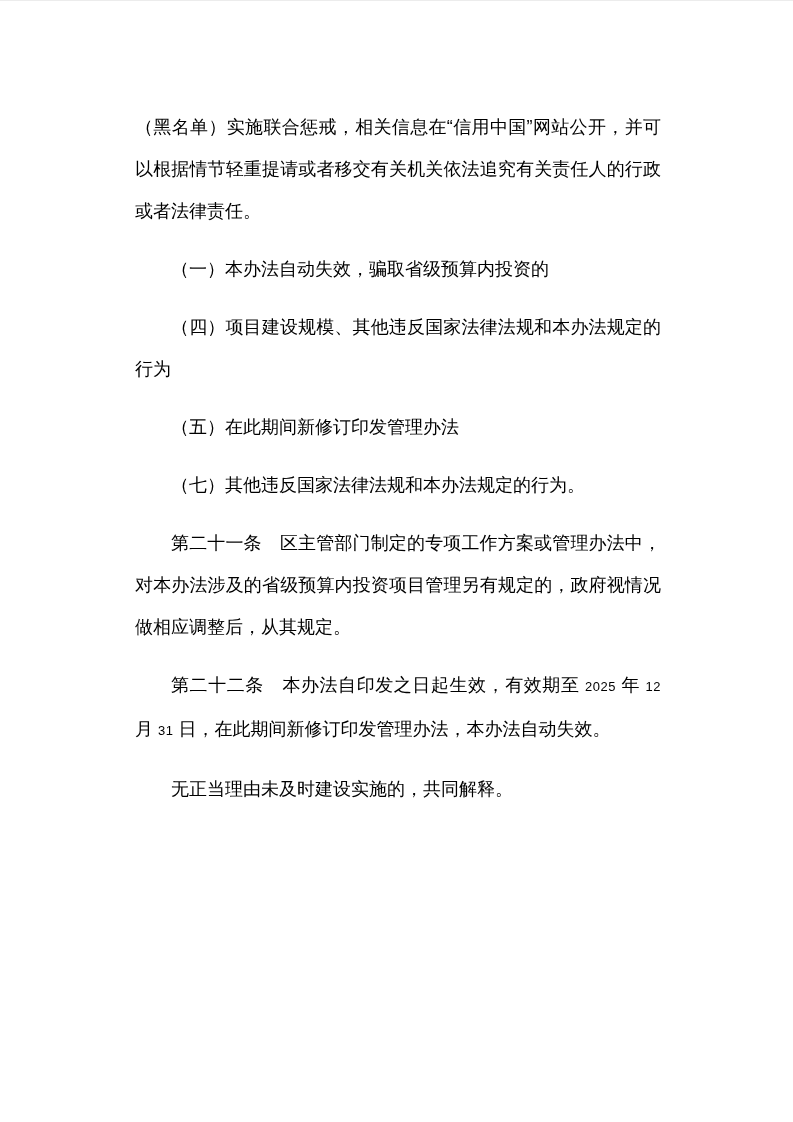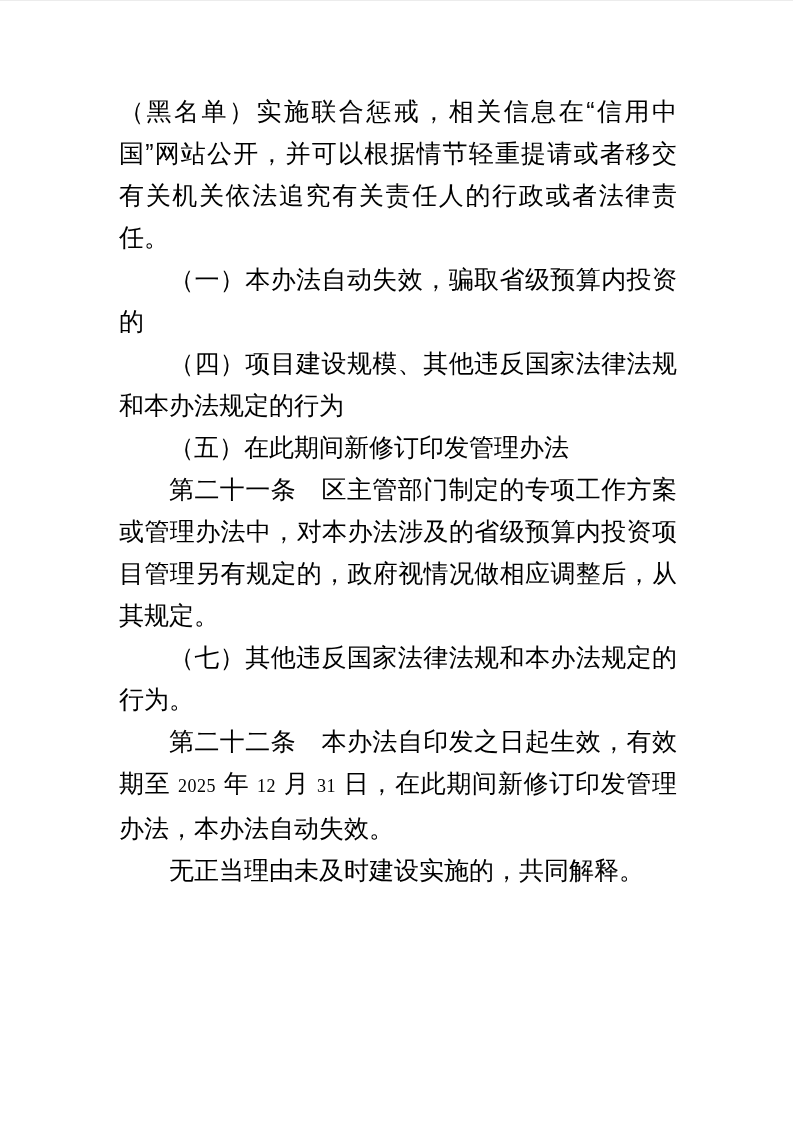--- a/index.html
+++ b/index.html
@@ -24,45 +24,44 @@
     border-top: 1px solid #ececec;
     box-sizing: border-box;
   }
   .text-block {
     position: absolute;
     left: 119px;
     top: 89px;
     width: 558px;
   }
   p.para {
-    margin: 0;
+    margin: 16px;
     padding: 0;
-    font-size: 25px;
+    font-size: 18px;
     line-height: 42px;
     color: #000000;
     text-align: justify;
     word-break: break-all;
     overflow-wrap: anywhere;
   }
   p.para.indent {
     text-indent: 2em;
   }
   .num {
     font-size: 0.72em;
     letter-spacing: 0.5px;
-    font-family: Liberation Serif, serif;
   }
 </style>
 </head>
 <body>
 
 <div class="page">
   <div class="text-block" id="paragraphs">
       <p class="para">（黑名单）实施联合惩戒，相关信息在“信用中国”网站公开，并可以根据情节轻重提请或者移交有关机关依法追究有关责任人的行政或者法律责任。</p>
       <p class="para indent">（一）本办法自动失效，骗取省级预算内投资的</p>
       <p class="para indent">（四）项目建设规模、其他违反国家法律法规和本办法规定的行为</p>
       <p class="para indent">（五）在此期间新修订印发管理办法</p>
+      <p class="para indent">（七）其他违反国家法律法规和本办法规定的行为。</p>
       <p class="para indent">第二十一条　区主管部门制定的专项工作方案或管理办法中，对本办法涉及的省级预算内投资项目管理另有规定的，政府视情况做相应调整后，从其规定。</p>
-      <p class="para indent">（七）其他违反国家法律法规和本办法规定的行为。</p>
       <p class="para indent">第二十二条　本办法自印发之日起生效，有效期至 <span class="num">2025</span> 年 <span class="num">12</span> 月 <span class="num">31</span> 日，在此期间新修订印发管理办法，本办法自动失效。</p>
       <p class="para indent">无正当理由未及时建设实施的，共同解释。</p>
     </div>
 </div>
 
 </body></html>

